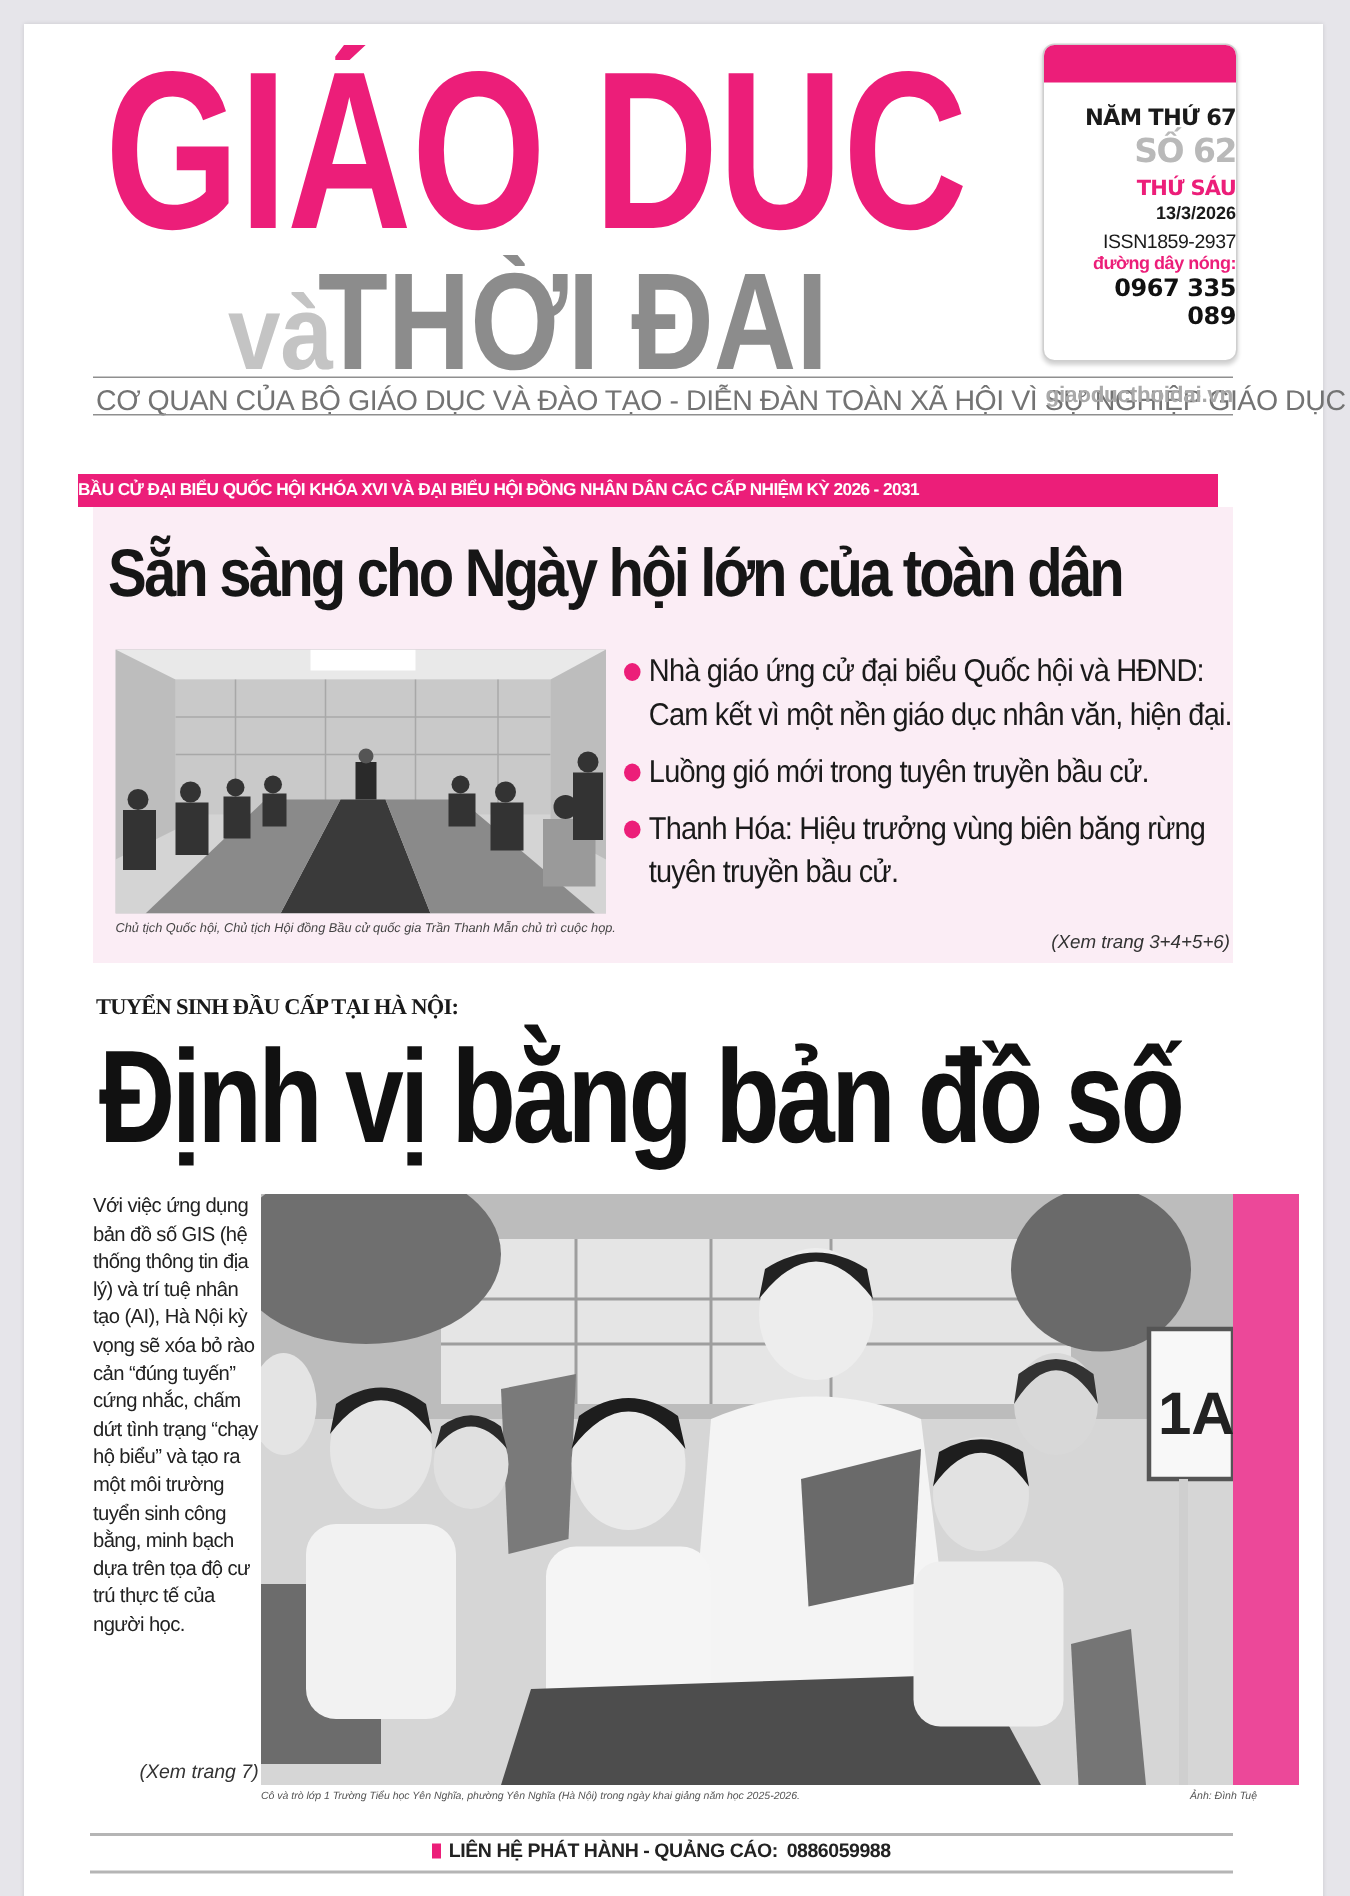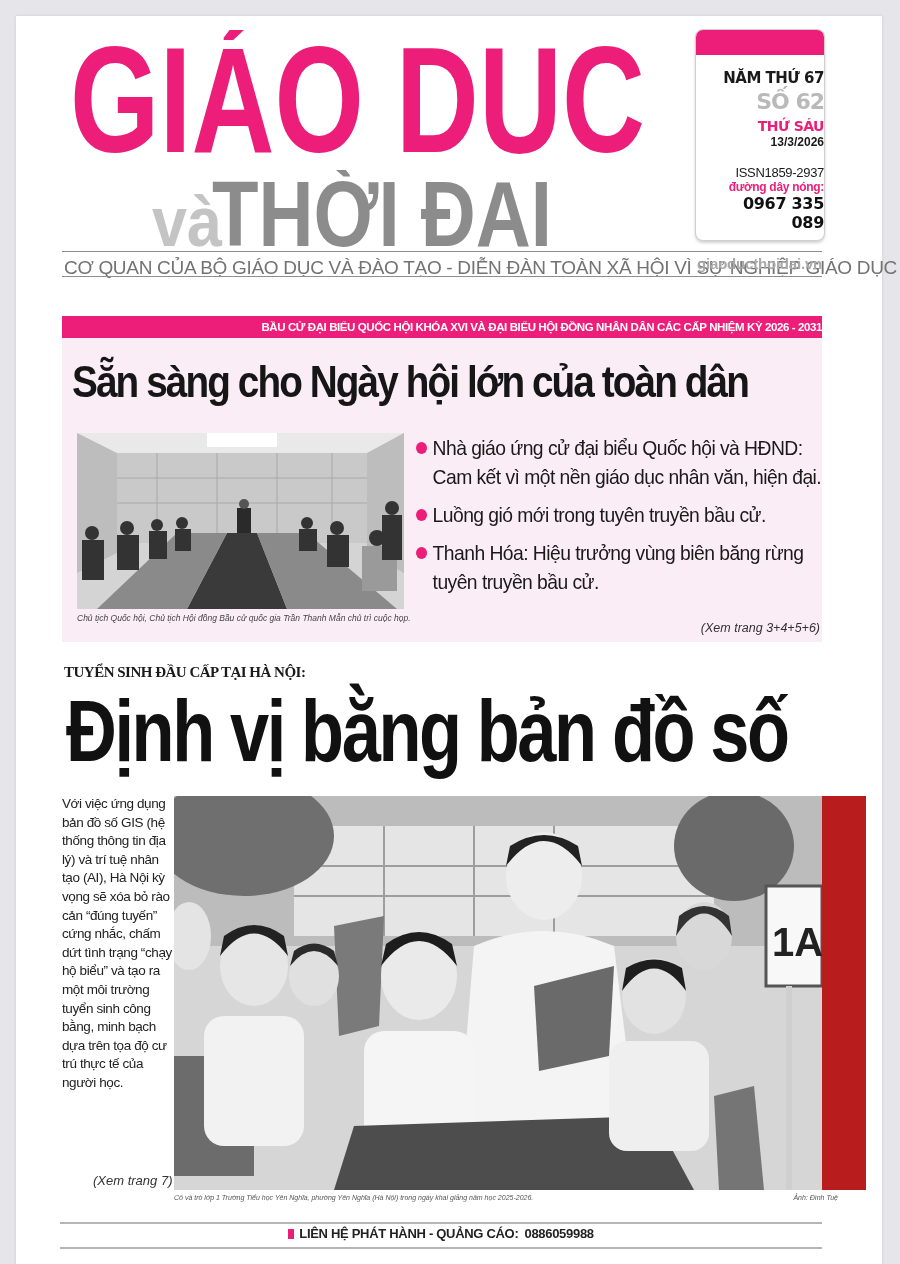--- a/index.html
+++ b/index.html
@@ -24,38 +24,38 @@
     position:absolute; left:695px; top:29px; width:128px; height:210px;
     border:1px solid #cfcfcf; border-radius:8px; background:#fff;
     box-shadow: 0 2px 3px rgba(0,0,0,0.18);
     overflow:hidden; text-align:right;
   }
   .info-box .bar { height:25px; background:#ec1e79; }
   .info-box .year { margin-top:14px; font-weight:bold; font-size:15px; color:#1a1a1a; font-family:"DejaVu Sans", sans-serif; letter-spacing:-0.5px; }
   .info-box .issue { margin-top:2px; font-weight:bold; font-size:22px; color:#b9b9b9; font-family:"DejaVu Sans", sans-serif; letter-spacing:-1px; line-height:26px;}
   .info-box .day { margin-top:3px; font-weight:bold; font-size:14px; color:#ec1e79; font-family:"DejaVu Sans", sans-serif; letter-spacing:-0.5px;}
   .info-box .date { font-weight:bold; font-size:12px; color:#1a1a1a; margin-top:1px;}
-  .info-box .issn { margin-top:16px; font-size:13px; color:#1a1a1a; letter-spacing:-0.3px;}
+  .info-box .issn { margin-top:4px; font-size:13px; color:#1a1a1a; letter-spacing:-0.3px;}
   .info-box .hotline-label { font-weight:bold; font-size:12px; color:#ec1e79; letter-spacing:-0.3px;}
   .info-box .hotline { font-weight:bold; font-size:16px; color:#111; letter-spacing:-0.3px; font-family:"DejaVu Sans", sans-serif;padding-left:27px;}
 
   .slogan-rule { position:absolute; left:62px; width:760px; height:1px; background:#8f8f8f; }
   .slogan {
     position:absolute; left:64px; top:257px; font-size:19px; color:#737373;
     letter-spacing:-0.3px; white-space:nowrap;
   }
   .website {
     position:absolute; right:78px; top:255px; font-size:15px; font-weight:bold; color:#a9a9a9; letter-spacing:-0.2px;
   }
 
   
   .elec-band {
-    position:absolute; left:62px; top:316px; width:760px; height:22px;
+    position:absolute; left:52px; top:316px; width:760px; height:22px;
     background:#ec1e79; color:#fff; font-weight:bold; font-size:11.5px;
-    text-align:right; line-height:22px; letter-spacing:-0.4px;
+    text-align:left; line-height:22px; letter-spacing:-0.4px;
     font-family:"Liberation Sans", sans-serif;
   }
   .elec-box {
     position:absolute; left:62px; top:338px; width:760px; height:304px;
     background:#fbedf5;
   }
   .elec-headline {
     position:absolute; left:72px; top:352px; width:750px;
     font-family:"Liberation Sans", sans-serif; font-weight:bold;
     font-size:45px; letter-spacing:-2.2px; color:#161616; line-height:60px;
@@ -84,21 +84,21 @@
     position:absolute; left:66px; top:676px;
     font-family:"Liberation Sans", sans-serif; font-weight:bold;
     font-size:88px; letter-spacing:-3px; color:#111; line-height:110px; white-space:nowrap;
     transform:scaleX(0.80); transform-origin:left center;
   }
   .lead-text {
     position:absolute; left:62px; top:795px; width:112px; font-size:13.5px; line-height:18.6px; color:#222; letter-spacing:-0.4px;
   }
   .lead-more { position:absolute; left:93px; top:1173px; font-size:13px; font-style:italic; color:#333; }
   .kids-photo {
-    position:absolute; left:174px; top:796px; width:692px; height:394px; overflow:hidden; background:#b91c1c;
+    position:absolute; left:174px; top:796px; width:692px; height:394px; overflow:hidden; background:#ec4899;
   }
   .kids-caption { position:absolute; left:174px; top:1194px; font-size:7px; font-style:italic; color:#555; white-space:nowrap;}
   .kids-credit { position:absolute; right:62px; top:1194px; font-size:7px; font-style:italic; color:#555; }
 
   
   .footer-rule { position:absolute; left:60px; width:762px; height:2px; background:#b5b5b5; }
   .footer {
     position:absolute; left:60px; top:1226px; width:762px; text-align:center; font-weight:bold; font-size:13px; color:#222; letter-spacing:-0.3px;
   }
   .footer .sq { display:inline-block; width:6px; height:10px; background:#ec1e79; margin-right:5px; vertical-align:-1px; }

